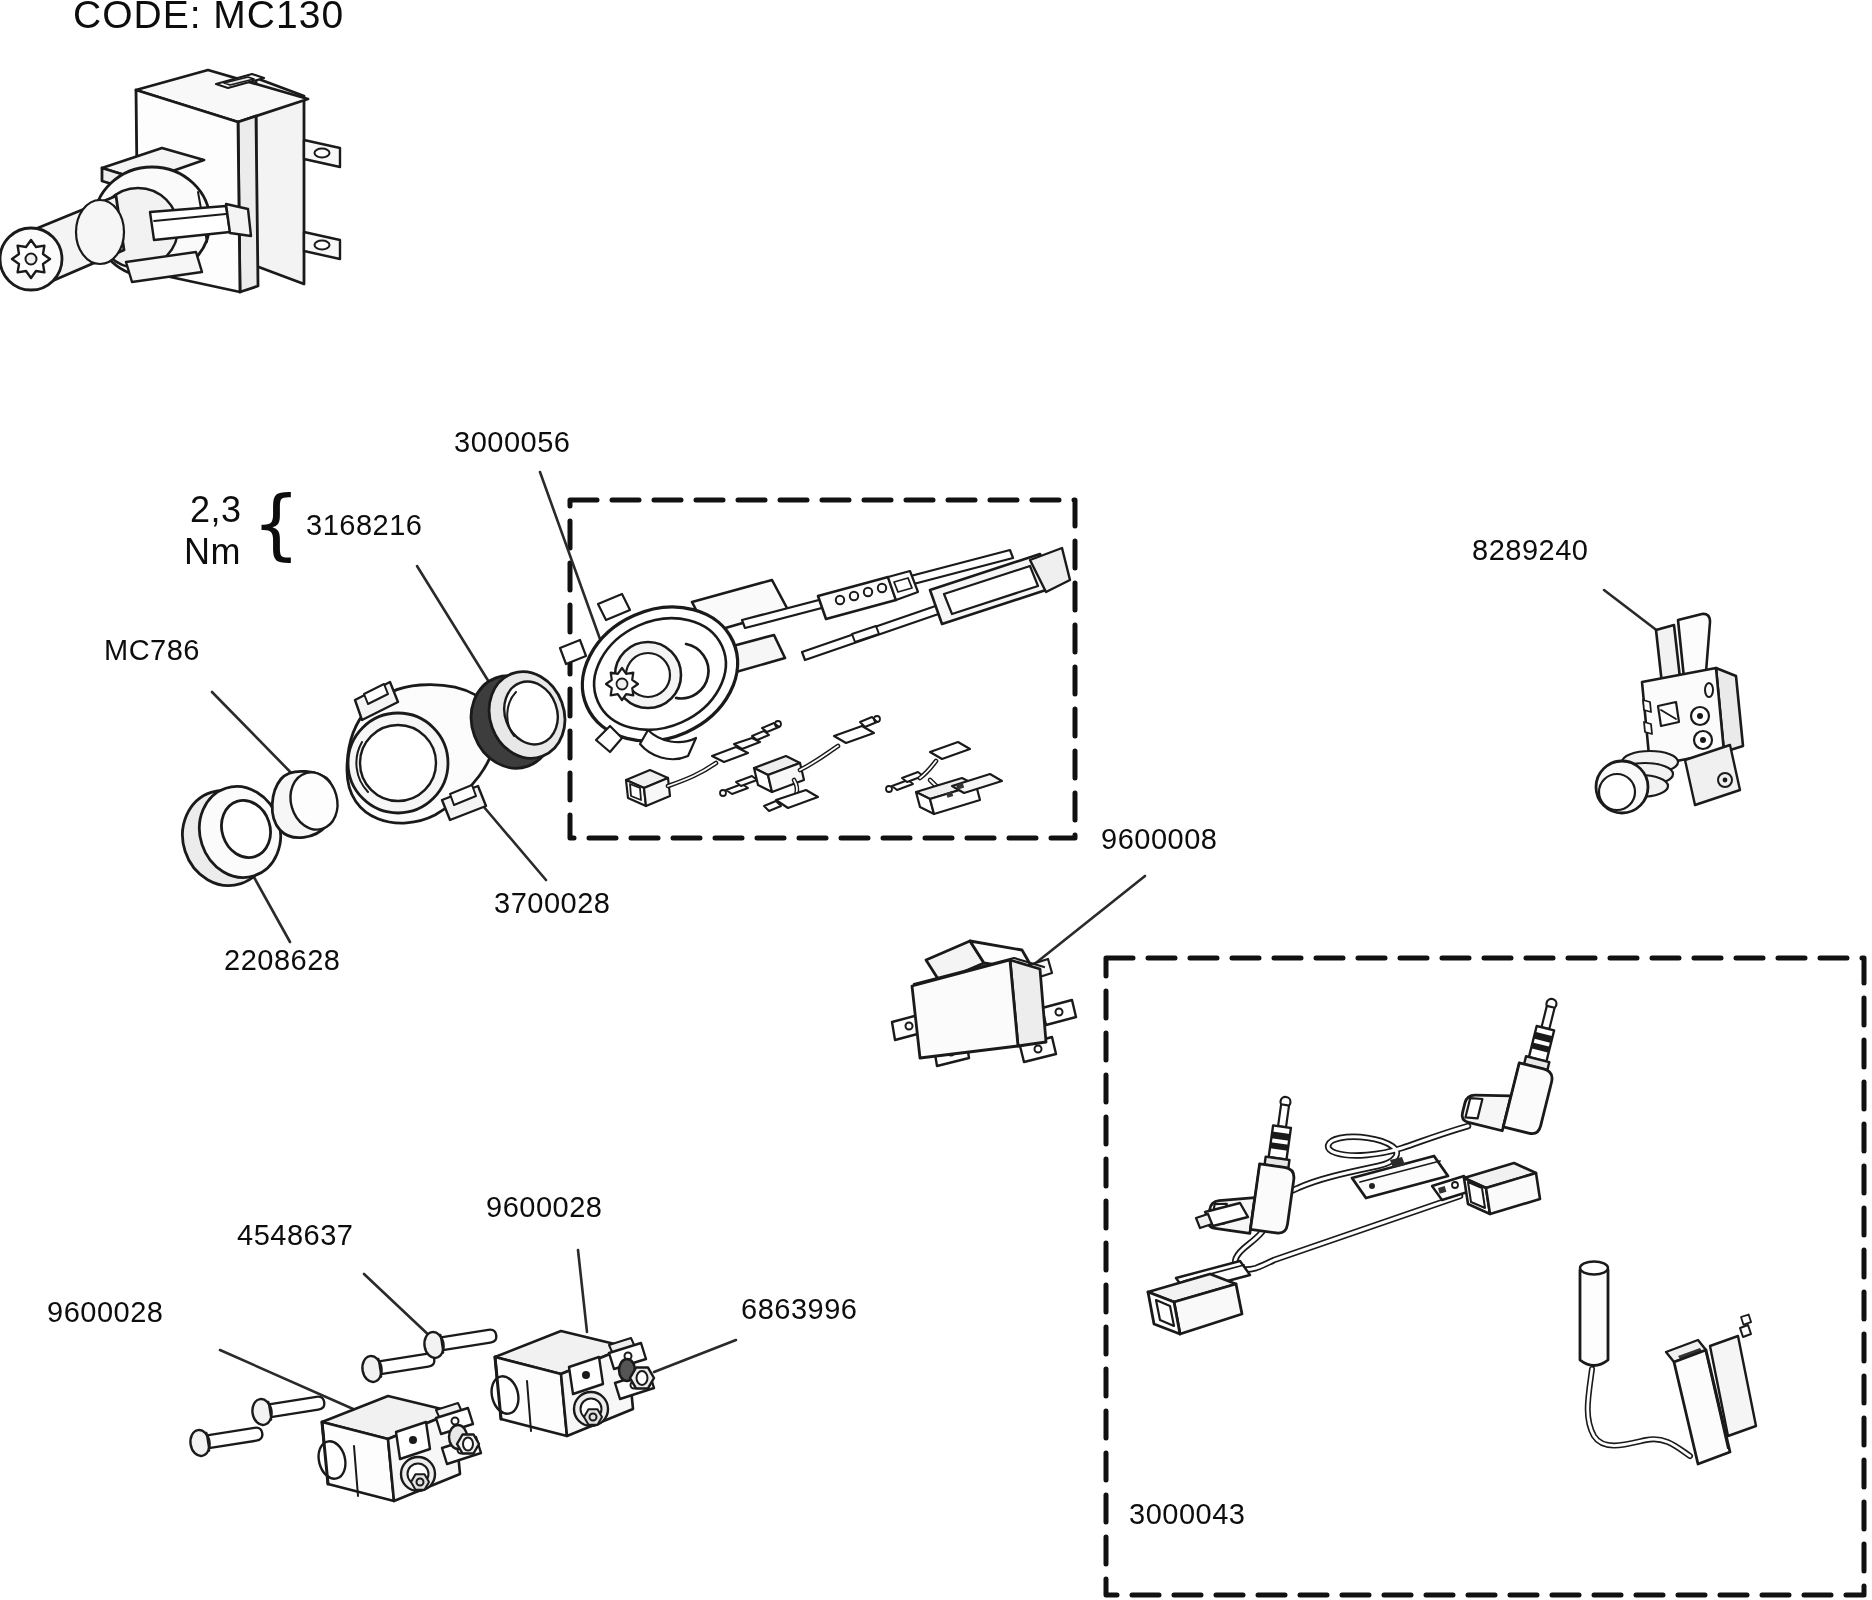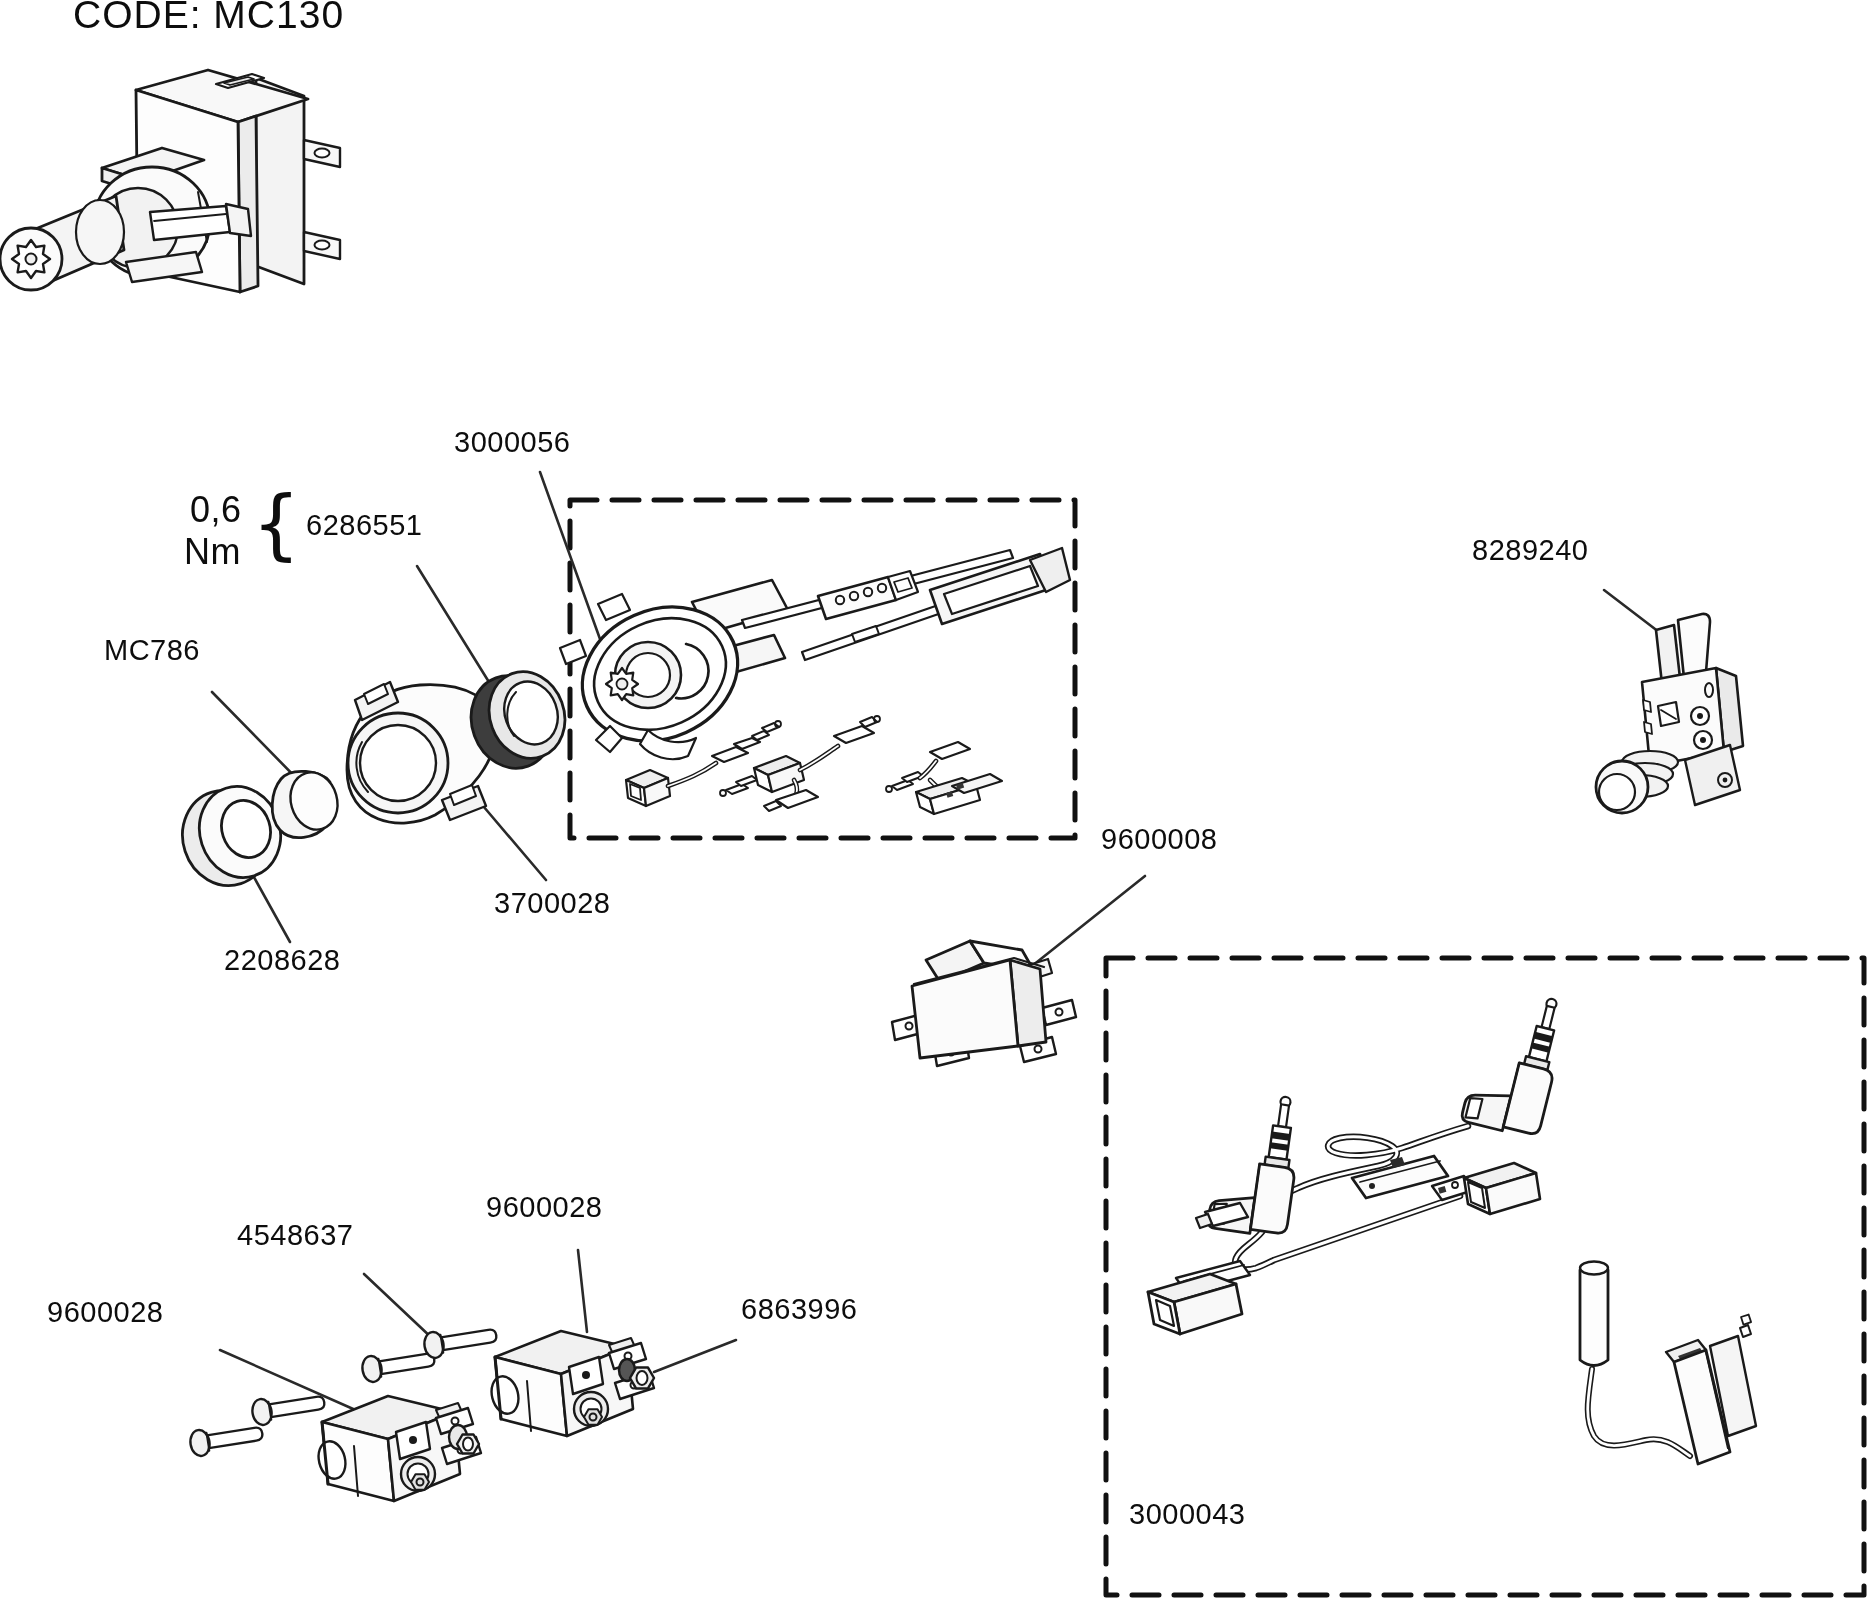--- a/index.html
+++ b/index.html
@@ -323,24 +323,24 @@
     <path d="M1740,1328 L1748,1325 L1751,1334 L1743,1337 Z" fill="#ffffff" stroke-width="2"></path>
     <rect x="1741" y="1317" width="8" height="8" stroke-width="1.8" transform="rotate(-18 1741 1317)"></rect>
     <path d="M1666,1352 L1698,1340 L1706,1350 L1674,1362 Z" fill="#f0f0f0" stroke-width="2.4"></path>
     <path d="M1678,1356 L1700,1348 L1704,1354 L1682,1362 Z" fill="#333" stroke="none"></path>
     <path d="M1674,1362 L1706,1350 L1730,1452 L1698,1464 Z" fill="#fcfcfc" stroke-width="2.8"></path>
     <path d="M1706,1352 L1728,1448" stroke-width="2.2"></path>
   </g>
 </svg>
 
 <div class="lbl code" style="left:73px;top:-6px">CODE: MC130</div>
-<div class="lbl small" style="left:190px;top:490px">0,6</div>
+<div class="lbl small" style="left:190px;top:490px">2,3</div>
 <div class="lbl small" style="left:184px;top:532px">Nm</div>
 <div class="brace" style="left:252px;top:486px">{</div>
-<div class="lbl" style="left:306px;top:510px">6286551</div>
+<div class="lbl" style="left:306px;top:510px">3168216</div>
 <div class="lbl" style="left:454px;top:427px">3000056</div>
 <div class="lbl" style="left:104px;top:635px">MC786</div>
 <div class="lbl" style="left:494px;top:888px">3700028</div>
 <div class="lbl" style="left:224px;top:945px">2208628</div>
 <div class="lbl" style="left:1472px;top:535px">8289240</div>
 <div class="lbl" style="left:1101px;top:824px">9600008</div>
 <div class="lbl" style="left:237px;top:1220px">4548637</div>
 <div class="lbl" style="left:47px;top:1297px">9600028</div>
 <div class="lbl" style="left:486px;top:1192px">9600028</div>
 <div class="lbl" style="left:741px;top:1294px">6863996</div>

